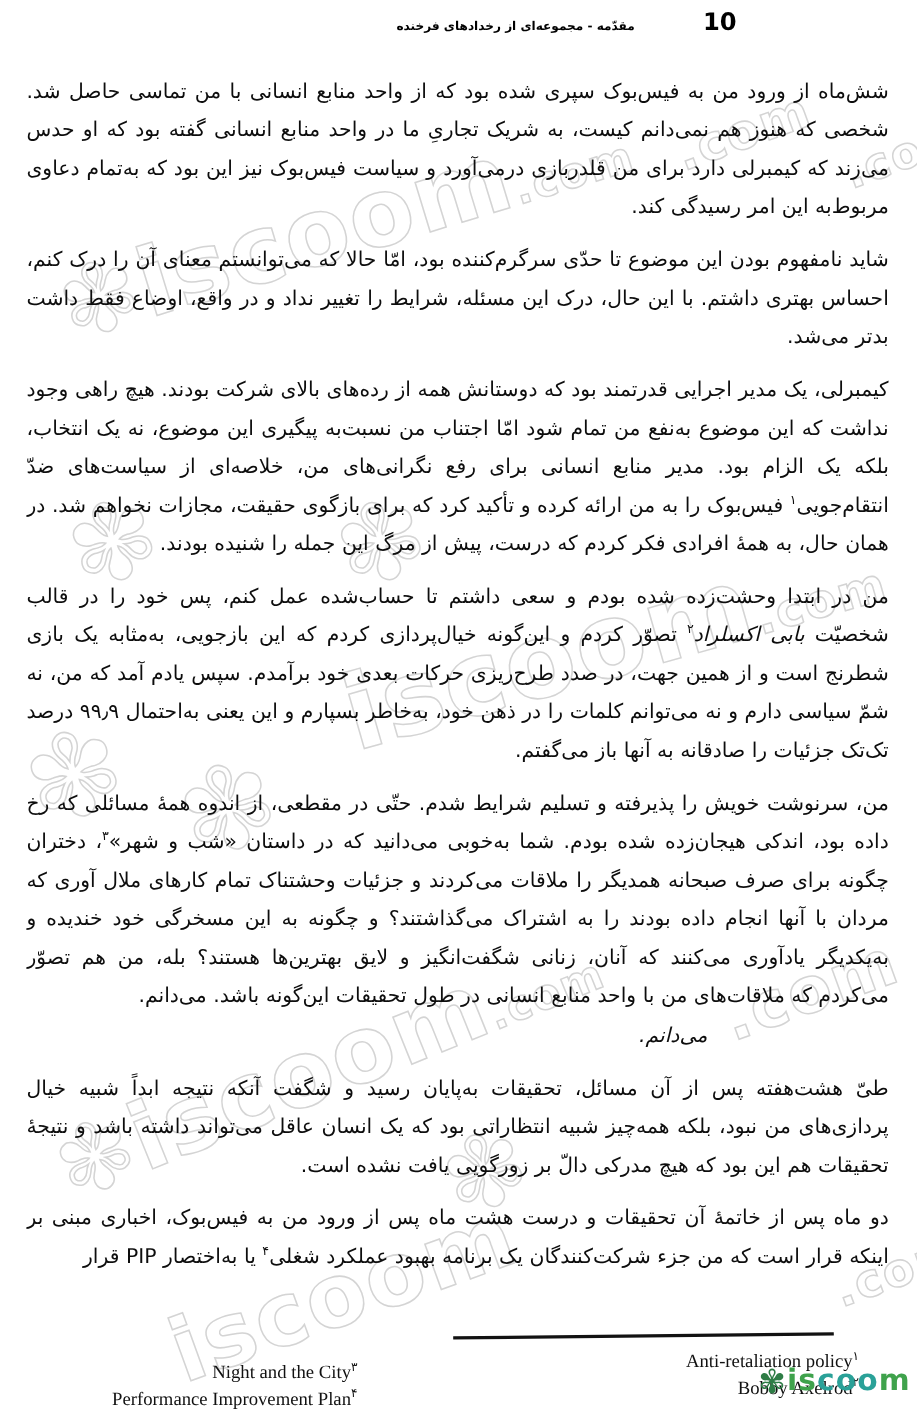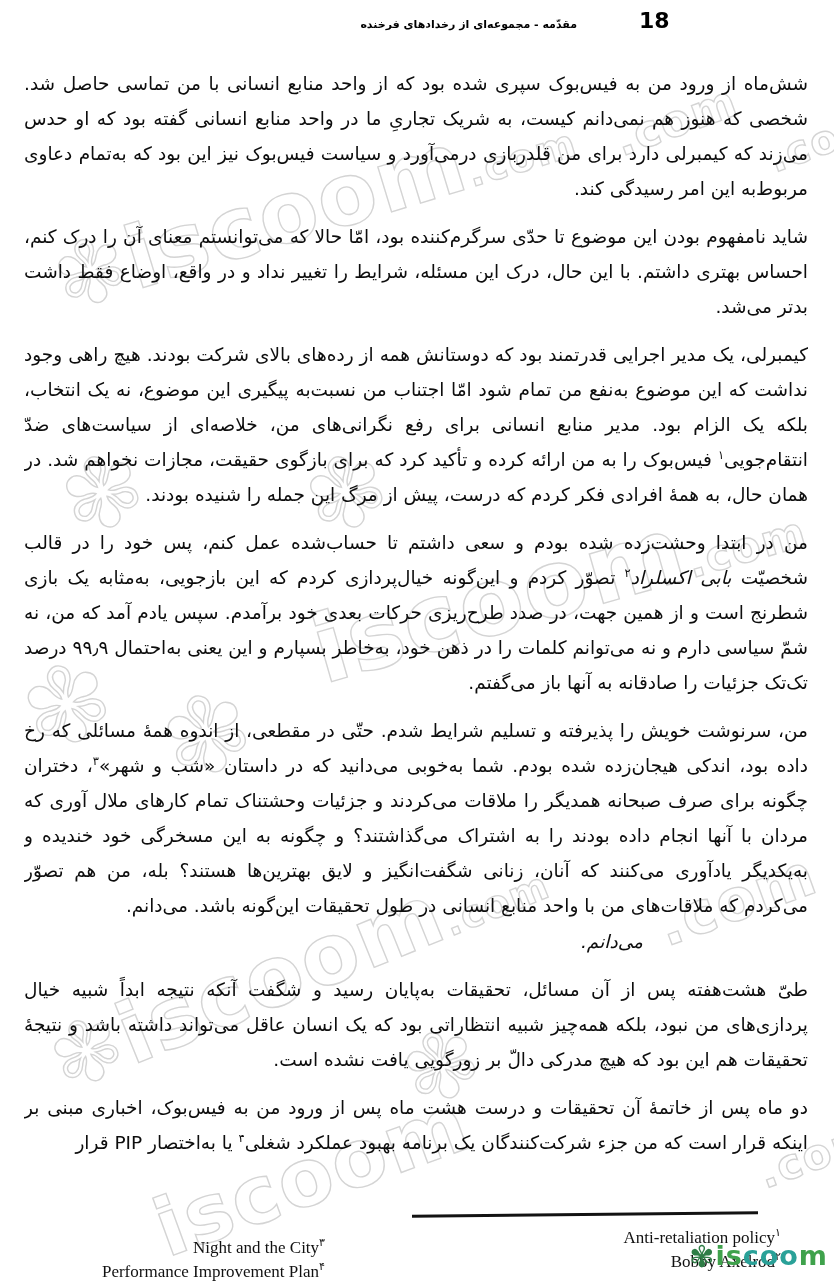--- a/index.html
+++ b/index.html
@@ -80,21 +80,21 @@
   <div class="wm" style="left:300px;top:600px;font-size:94px;transform:rotate(-16deg);"><span>iscoom</span><span class="small">.com</span></div>
   <div class="wm" style="left:8px;top:660px;font-size:104px;transform:rotate(-17deg);"><span>✾</span></div>
   <div class="wm" style="left:148px;top:690px;font-size:104px;transform:rotate(-17deg);"><span>✾</span></div>
   <div class="wm" style="left:648px;top:896px;font-size:58px;transform:rotate(-20deg);"><span>.com</span></div>
   <div class="wm" style="left:36px;top:1020px;font-size:84px;transform:rotate(-22deg);"><span>✾</span><span>iscoom</span><span class="small">.com</span></div>
   <div class="wm" style="left:388px;top:1030px;font-size:90px;transform:rotate(-20deg);"><span>✾</span></div>
   <div class="wm" style="left:142px;top:1188px;font-size:80px;transform:rotate(-20deg);"><span>iscoom</span></div>
   <div class="wm" style="left:752px;top:1152px;font-size:42px;transform:rotate(-20deg);"><span>.com</span></div>
 
   <header class="header">
-    <span class="pgnum">18</span><span class="htitle">مقدّمه - مجموعه‌ای از رخدادهای فرخنده</span>
+    <span class="pgnum">10</span><span class="htitle">مقدّمه - مجموعه‌ای از رخدادهای فرخنده</span>
   </header>
 
   <main class="body-text">
     <p><span>شش‌ماه از ورود من به فیس‌بوک سپری شده بود که از واحد منابع انسانی با من تماسی حاصل شد. شخصی که هنوز هم نمی‌دانم کیست، به شریک تجاریِ ما در واحد منابع انسانی گفته بود که او حدس می‌زند که کیمبرلی دارد برای من قلدربازی درمی‌آورد و سیاست فیس‌بوک نیز این بود که به‌تمام دعاوی مربوط‌به این امر رسیدگی کند.</span></p>
 
     <p><span>شاید نامفهوم بودن این موضوع تا حدّی سرگرم‌کننده بود، امّا حالا که می‌توانستم معنای آن را درک کنم، احساس بهتری داشتم. با این حال، درک این مسئله، شرایط را تغییر نداد و در واقع، اوضاع فقط داشت بدتر می‌شد.</span></p>
 
     <p><span>کیمبرلی، یک مدیر اجرایی قدرتمند بود که دوستانش همه از رده‌های بالای شرکت بودند. هیچ راهی وجود نداشت که این موضوع به‌نفع من تمام شود امّا اجتناب من نسبت‌به پیگیری این موضوع، نه یک انتخاب، بلکه یک الزام بود. مدیر منابع انسانی برای رفع نگرانی‌های من، خلاصه‌ای از سیاست‌های ضدّ انتقام‌جویی</span><sup class="fnref">۱</sup><span> فیس‌بوک را به من ارائه کرده و تأکید کرد که برای بازگوی حقیقت، مجازات نخواهم شد. در همان حال، به همهٔ افرادی فکر کردم که درست، پیش از مرگ این جمله را شنیده بودند.</span></p>
 
     <p><span>من در ابتدا وحشت‌زده شده بودم و سعی داشتم تا حساب‌شده عمل کنم، پس خود را در قالب شخصیّت </span><span class="it">بابی اکسلراد</span><sup class="fnref">۲</sup><span> تصوّر کردم و این‌گونه خیال‌پردازی کردم که این بازجویی، به‌مثابه یک بازی شطرنج است و از همین جهت، در صدد طرح‌ریزی حرکات بعدی خود برآمدم. سپس یادم آمد که من، نه شمّ سیاسی دارم و نه می‌توانم کلمات را در ذهن خود، به‌خاطر بسپارم و این یعنی به‌احتمال ۹۹٫۹ درصد تک‌تک جزئیات را صادقانه به آنها باز می‌گفتم.</span></p>

